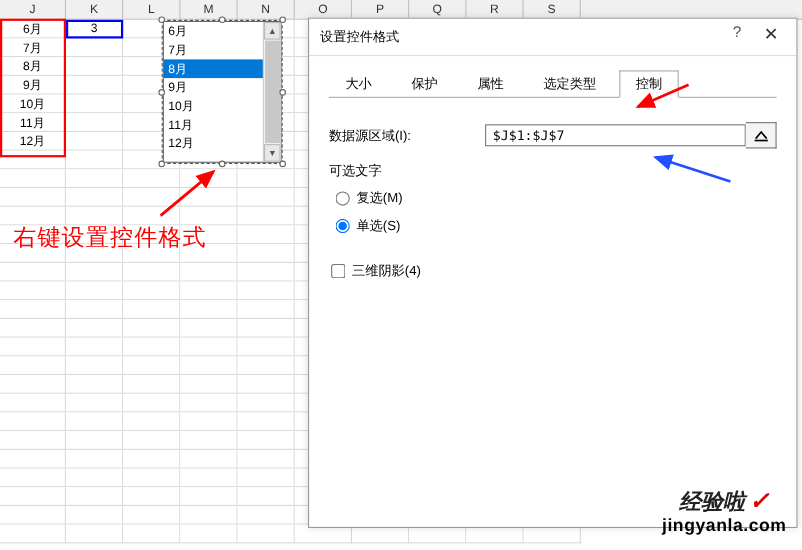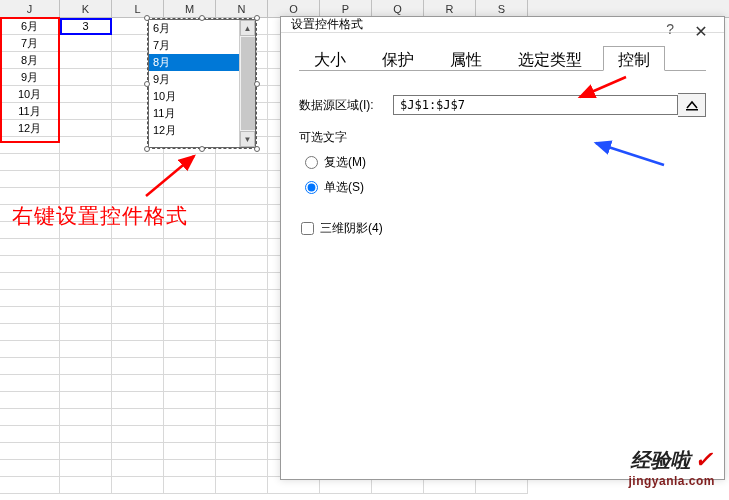--- a/index.html
+++ b/index.html
@@ -45,31 +45,31 @@
     .sel-border { position: absolute; top: -1px; left: -1px; right: -1px; bottom: -1px; border: 1px dashed #555; pointer-events: none; }
     
     
     .red-arrow-1 { position: absolute; top: 148px; left: 136px; width: 70px; height: 50px; pointer-events: none; }
     
     
     .annotation { position: absolute; top: 202px; left: 12px; font-size: 21px; color: #ff0000; letter-spacing: 1px; }
     
     
     .dialog { position: absolute; top: 16px; left: 280px; width: 445px; height: 464px; background: #fff; border: 1px solid #999; box-shadow: 0 0 8px rgba(0,0,0,0.15); }
-    .dlg-titlebar { height: 16px; border-bottom: 1px solid #ddd; display: flex; align-items: center; padding-left: 10px; position: relative; }
+    .dlg-titlebar { height: 34px; border-bottom: 1px solid #ddd; display: flex; align-items: center; padding-left: 10px; position: relative; }
     .dlg-title { font-size: 12px; }
     .dlg-help { position: absolute; right: 50px; top: 4px; font-size: 14px; color: #555; cursor: pointer; }
     .dlg-close { position: absolute; right: 8px; top: 2px; width: 30px; height: 24px; display: flex; align-items: center; justify-content: center; font-size: 16px; color: #333; cursor: pointer; }
     
     .dlg-body { padding: 12px 18px; }
     .tabs { display: flex; border-bottom: 1px solid #aaa; height: 26px; gap: 6px; margin-bottom: 22px; }
-    .tab { padding: 3px 14px; border: 1px solid transparent; cursor: pointer; font-size: 16px; position: relative; top: 1px; }
+    .tab { padding: 3px 14px; border: 1px solid transparent; cursor: pointer; font-size: 12px; position: relative; top: 1px; }
     .tab.active { border: 1px solid #aaa; border-bottom: 1px solid #fff; background: #fff; }
     
-    .form-row { display: flex; align-items: center; margin-bottom: 12px; }
+    .form-row { display: flex; align-items: center; margin-bottom: 12px; gap: 48px; }
     .form-label { width: 94px; font-size: 12px; }
     .ref-input-wrap { display: flex; align-items: center; flex: 1; }
     .ref-input { flex: 1; height: 20px; border: 1px solid #777; padding: 0 6px; font-size: 12px; font-family: Consolas, monospace; }
     .ref-btn { width: 28px; height: 24px; border: 1px solid #777; border-left: none; background: #f4f4f4; display: flex; align-items: center; justify-content: center; cursor: pointer; }
     .ref-btn svg { width: 14px; height: 14px; }
     
     .group-label { font-size: 12px; margin-bottom: 8px; margin-top: 4px; }
     .radio-row { display: flex; align-items: center; margin-bottom: 8px; padding-left: 6px; }
     .radio-row input { margin-right: 6px; }
     
@@ -77,21 +77,21 @@
     .check-row input { margin-right: 6px; }
     
     
     .red-arrow-2 { position: absolute; top: 71px; left: 570px; width: 60px; height: 30px; pointer-events: none; }
     .blue-arrow { position: absolute; top: 137px; left: 588px; width: 80px; height: 32px; pointer-events: none; }
     
     
     .watermark { position: absolute; bottom: 12px; right: 14px; text-align: right; }
     .wm-top { font-size: 20px; font-weight: bold; color: #222; font-style: italic; text-shadow: 1px 1px 0 #fff; text-align: center; }
     .wm-check { color: #d00; font-size: 22px; margin-left: 4px; }
-    .wm-bottom { font-size: 12px; color: #7f1d1d; font-weight: bold; letter-spacing: 0.5px; }
+    .wm-bottom { font-size: 16px; color: #000000; font-weight: bold; letter-spacing: 0.5px; }
   </style>
 </head>
 <body>
 
 <div class="sheet">
   <div class="col-headers">
     <div class="col-header col-J">J</div>
     <div class="col-header col-K">K</div>
     <div class="col-header col-L">L</div>
     <div class="col-header col-M">M</div>

